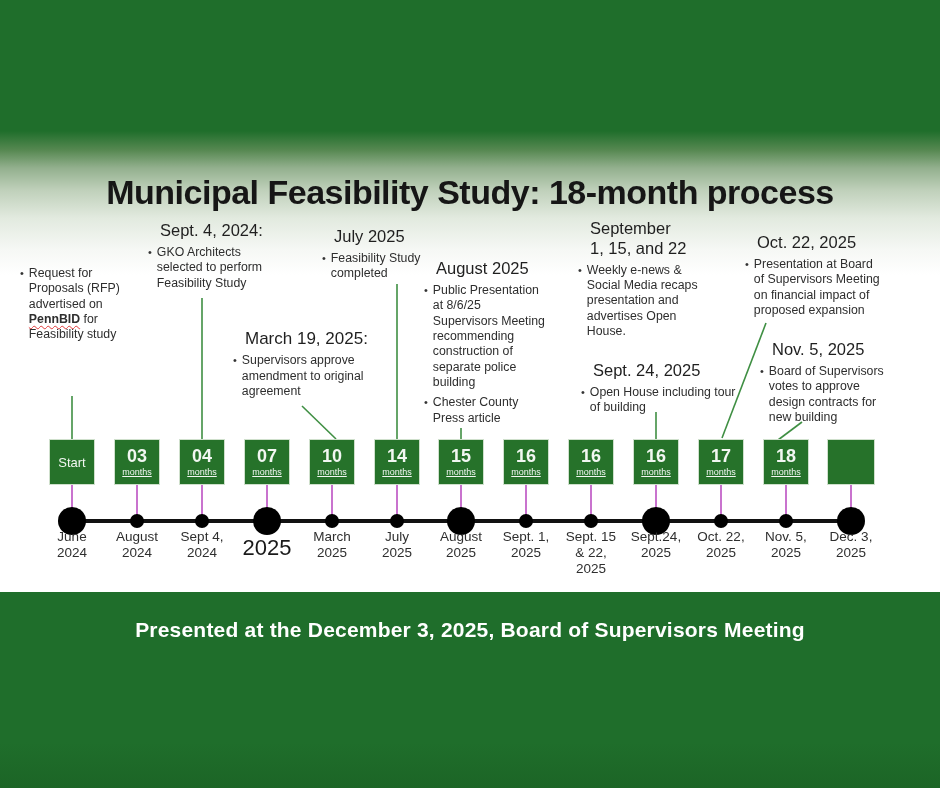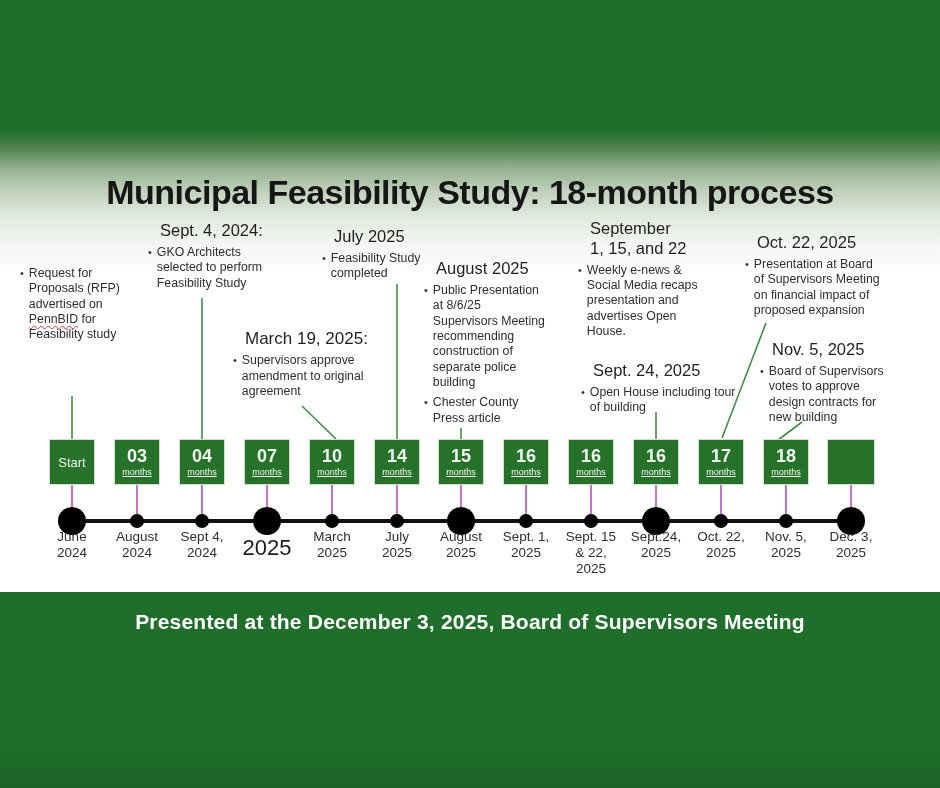--- a/index.html
+++ b/index.html
@@ -18,21 +18,21 @@
   
   .ann{position:absolute; color:#2c2c2c;}
   .ann-heading{
     margin:0 0 4px 12px; font-size:16.5px; font-weight:normal; color:#1f1f1f;
     white-space:pre-line; line-height:1.2;
   }
   .ann-heading.big{font-size:17px;}
   .bullet{display:flex; gap:5px; margin-bottom:5px;}
   .bullet-marker{font-size:11px; line-height:15px; color:#333; flex:0 0 auto;}
   .bullet-text{font-size:12.3px; line-height:1.25; color:#2e2e2e;}
-  .wavy{text-decoration:underline wavy #e03a3a 1px; text-underline-offset:2px;}
+  .wavy{text-decoration:underline wavy #e03a3a 1px; text-underline-offset:2px;font-weight:bold;}
   .ann-june     {left:20px;  top:266px; width:118px;}
   .ann-sept4    {left:148px; top:221px; width:120px;}
   .ann-march    {left:233px; top:329px; width:142px;}
   .ann-july     {left:322px; top:227px; width:116px;}
   .ann-august   {left:424px; top:259px; width:121px;}
   .ann-september{left:578px; top:219px; width:130px;}
   .ann-sept24   {left:581px; top:361px; width:158px;}
   .ann-oct      {left:745px; top:233px; width:135px;}
   .ann-nov      {left:760px; top:340px; width:130px;}
   
@@ -56,21 +56,21 @@
     position:absolute; top:529px; width:70px; text-align:center;
     font-size:13.5px; color:#2f2f2f; line-height:1.18; white-space:pre-line;
   }
   .lbl.big{top:535px; width:80px; font-size:22px; color:#1a1a1a;}
   
   .footer{
     position:absolute; left:0; top:592px; width:940px; height:196px;
     background:linear-gradient(to bottom, #1f6e2b 0px, #1f6e2b 150px, #1c6526 196px);
   }
   .footer-text{
-    padding-top:18px; text-align:center; color:#ffffff;
+    padding-top:26px; text-align:center; color:#ffffff;
     font-size:21px; font-weight:600; letter-spacing:0.2px;
   }
 </style>
 </head>
 <body>
 
 <div class="slide">
 
   <h1 class="title">Municipal Feasibility Study: 18-month process</h1>
 

